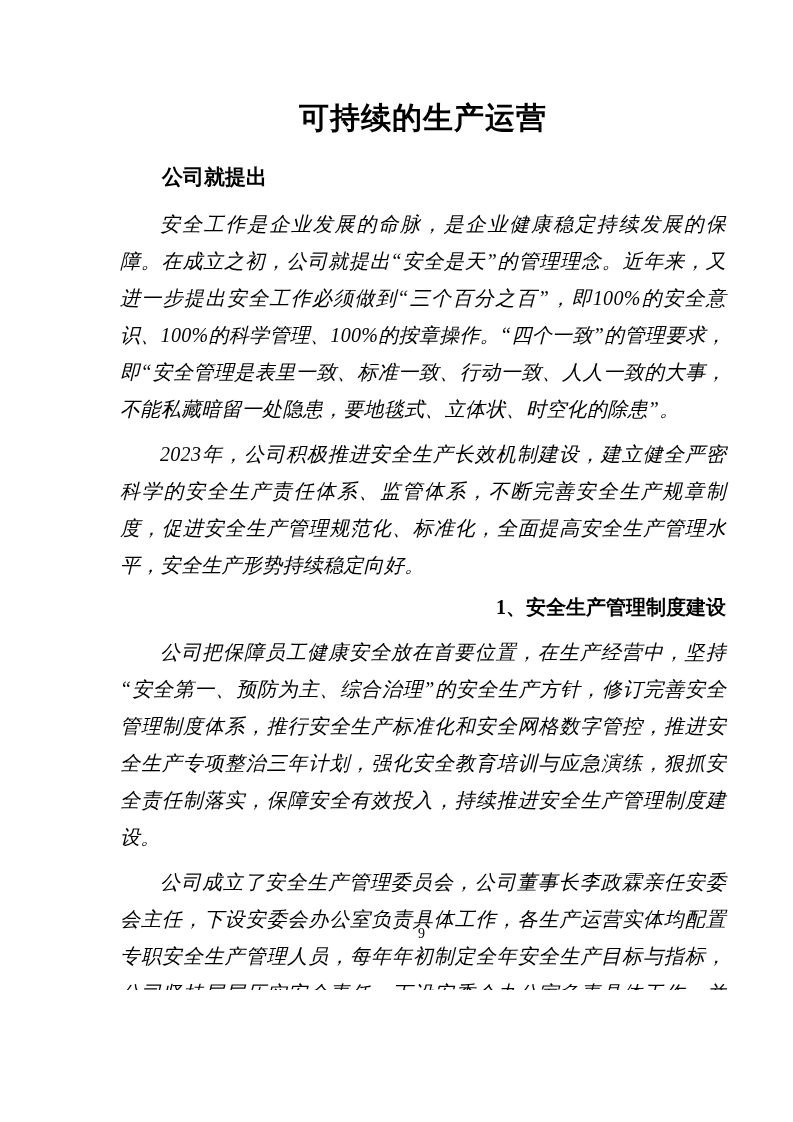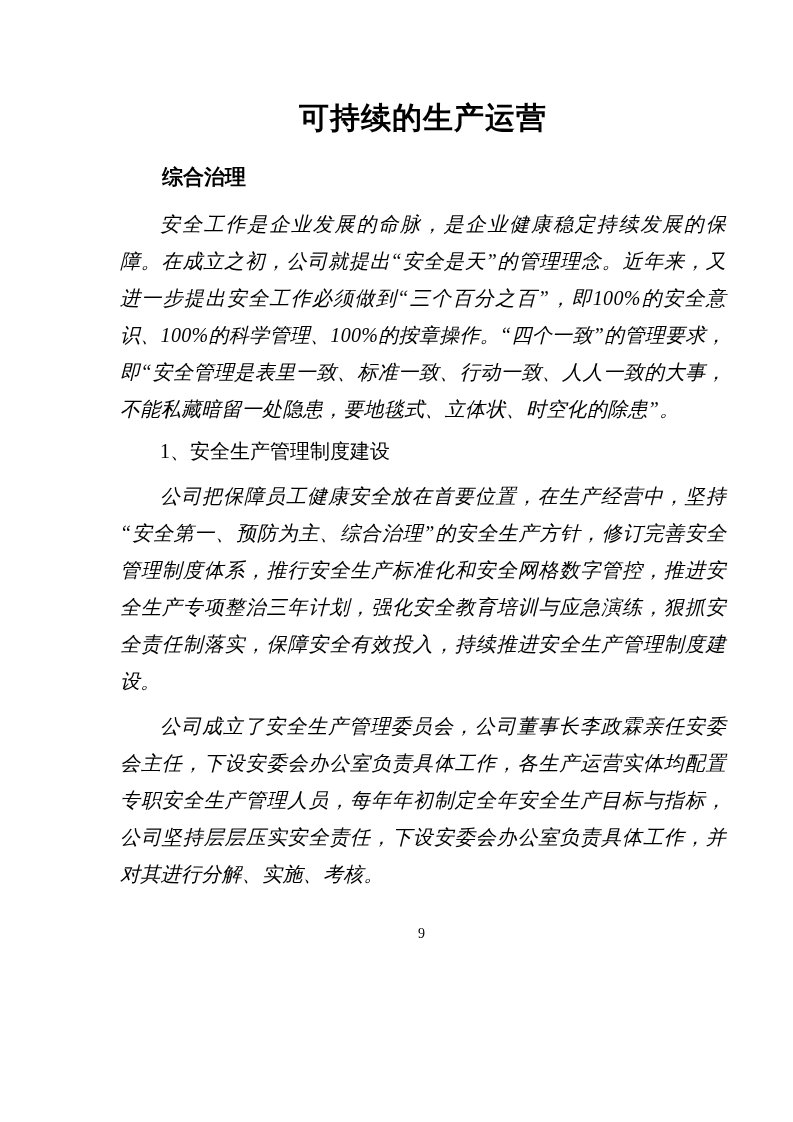--- a/index.html
+++ b/index.html
@@ -41,45 +41,47 @@
     line-height: 37px;
     text-align: justify;
     text-justify: inter-character;
     text-indent: 2em;
     letter-spacing: 0.3px;
     font-style: italic;
   }
   .subsection-heading {
     margin: 6px 0 12px 0;
     font-size: 20px;
-    font-weight: normal;
+    font-weight: bold;
     line-height: 30px;
     text-indent: 2em;
+    text-align: right;
   }
   .page-number {
     position: absolute;
     bottom: 48px;
     left: 0;
     width: 100%;
     text-align: center;
     font-size: 14px;
     color: #000000;
   }
 </style>
 </head>
 <body>
 
 <div class="page">
 
   <h1 class="doc-title">可持续的生产运营</h1>
 
-  <h2 class="section-heading">综合治理</h2>
+  <h2 class="section-heading">公司就提出</h2>
 
   <p class="body-para">安全工作是企业发展的命脉，是企业健康稳定持续发展的保障。在成立之初，公司就提出“安全是天”的管理理念。近年来，又进一步提出安全工作必须做到“三个百分之百”，即100%的安全意识、100%的科学管理、100%的按章操作。“四个一致”的管理要求，即“安全管理是表里一致、标准一致、行动一致、人人一致的大事，不能私藏暗留一处隐患，要地毯式、立体状、时空化的除患”。</p>
 
+  <p class="body-para">2023年，公司积极推进安全生产长效机制建设，建立健全严密科学的安全生产责任体系、监管体系，不断完善安全生产规章制度，促进安全生产管理规范化、标准化，全面提高安全生产管理水平，安全生产形势持续稳定向好。</p>
 
   <h3 class="subsection-heading">1、安全生产管理制度建设</h3>
 
   <p class="body-para">公司把保障员工健康安全放在首要位置，在生产经营中，坚持“安全第一、预防为主、综合治理”的安全生产方针，修订完善安全管理制度体系，推行安全生产标准化和安全网格数字管控，推进安全生产专项整治三年计划，强化安全教育培训与应急演练，狠抓安全责任制落实，保障安全有效投入，持续推进安全生产管理制度建设。</p>
 
   <p class="body-para">公司成立了安全生产管理委员会，公司董事长李政霖亲任安委会主任，下设安委会办公室负责具体工作，各生产运营实体均配置专职安全生产管理人员，每年年初制定全年安全生产目标与指标，公司坚持层层压实安全责任，下设安委会办公室负责具体工作，并对其进行分解、实施、考核。</p>
 
   <div class="page-number">9</div>
 
 </div>

